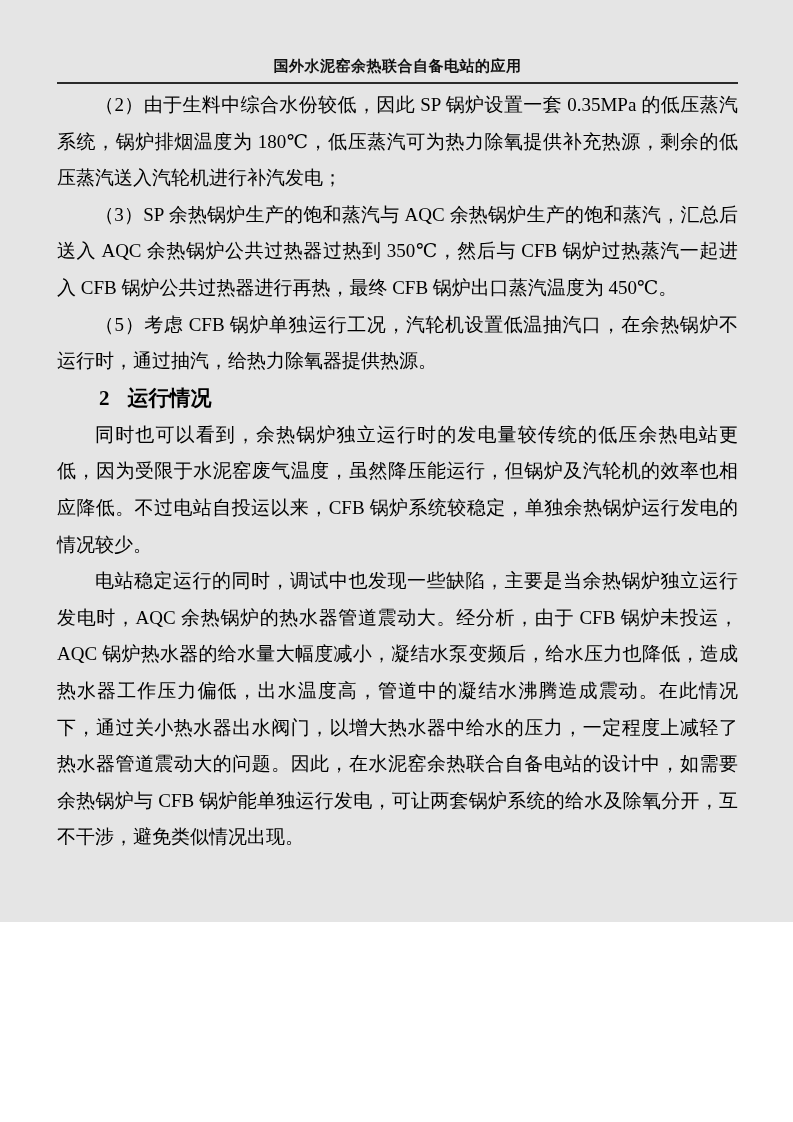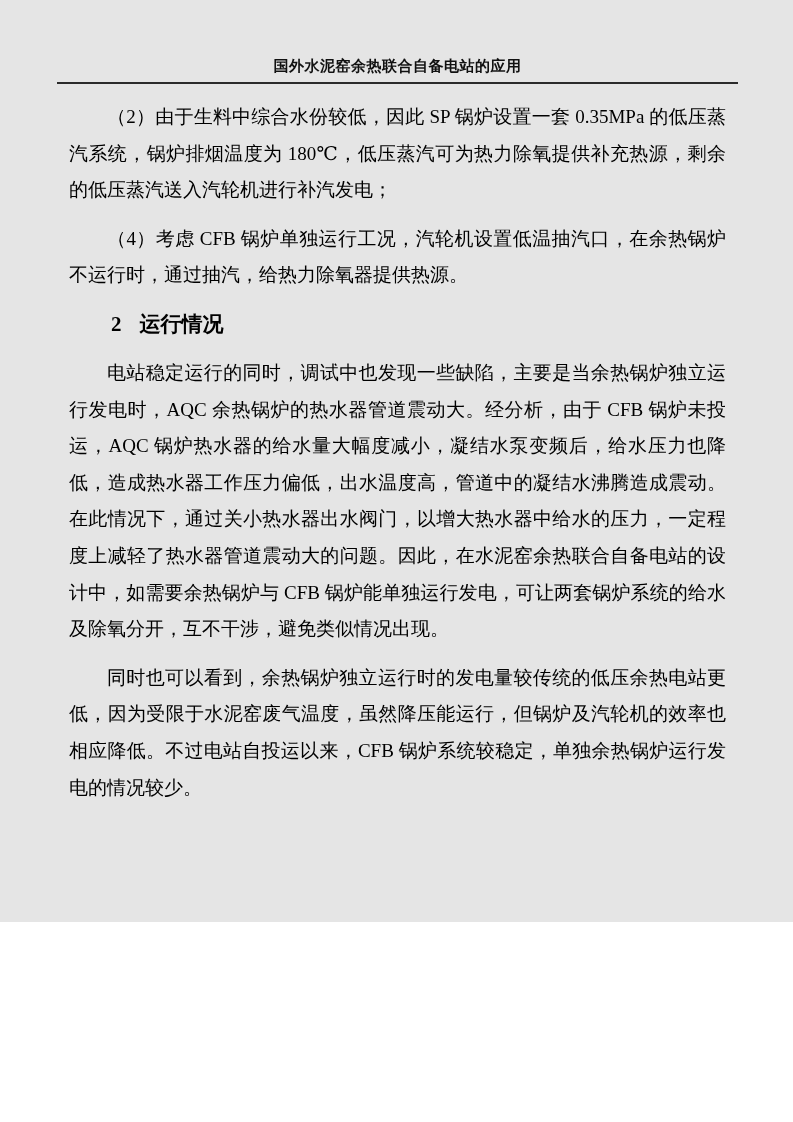--- a/index.html
+++ b/index.html
@@ -36,21 +36,21 @@
     position: absolute;
     top: 87px;
     left: 57px;
     width: 681px;
     font-size: 19px;
     line-height: 36.6px;
     text-align: justify;
     text-justify: inter-ideograph;
   }
   .body-text p {
-    margin: 12px;
+    margin: 0;
     text-indent: 2em;
   }
   .section-heading {
     margin: 0;
     font-family: Liberation Serif, serif;
     font-weight: bold;
     font-size: 21px;
     line-height: 37px;
     text-indent: 0;
     color: #000000;
@@ -90,30 +90,31 @@
 
 <div class="page">
 
   <div class="running-title">国外水泥窑余热联合自备电站的应用</div>
 
   <div class="header-rule"></div>
 
   <div class="body-text">
     <div>
         <p>（2）由于生料中综合水份较低，因此 SP 锅炉设置一套 0.35MPa 的低压蒸汽系统，锅炉排烟温度为 180℃，低压蒸汽可为热力除氧提供补充热源，剩余的低压蒸汽送入汽轮机进行补汽发电；</p>
-        <p>（4）考虑 CFB 锅炉单独运行工况，汽轮机设置低温抽汽口，在余热锅炉不运行时，通过抽汽，给热力除氧器提供热源。</p>
+        <p>（3）SP 余热锅炉生产的饱和蒸汽与 AQC 余热锅炉生产的饱和蒸汽，汇总后送入 AQC 余热锅炉公共过热器过热到 350℃，然后与 CFB 锅炉过热蒸汽一起进入 CFB 锅炉公共过热器进行再热，最终 CFB 锅炉出口蒸汽温度为 450℃。</p>
+        <p>（5）考虑 CFB 锅炉单独运行工况，汽轮机设置低温抽汽口，在余热锅炉不运行时，通过抽汽，给热力除氧器提供热源。</p>
       </div>
 
     <p class="section-heading">
       <span class="sec-num">2</span><span>运行情况</span>
     </p>
 
     <div>
+        <p>同时也可以看到，余热锅炉独立运行时的发电量较传统的低压余热电站更低，因为受限于水泥窑废气温度，虽然降压能运行，但锅炉及汽轮机的效率也相应降低。不过电站自投运以来，CFB 锅炉系统较稳定，单独余热锅炉运行发电的情况较少。</p>
         <p>电站稳定运行的同时，调试中也发现一些缺陷，主要是当余热锅炉独立运行发电时，AQC 余热锅炉的热水器管道震动大。经分析，由于 CFB 锅炉未投运，AQC 锅炉热水器的给水量大幅度减小，凝结水泵变频后，给水压力也降低，造成热水器工作压力偏低，出水温度高，管道中的凝结水沸腾造成震动。在此情况下，通过关小热水器出水阀门，以增大热水器中给水的压力，一定程度上减轻了热水器管道震动大的问题。因此，在水泥窑余热联合自备电站的设计中，如需要余热锅炉与 CFB 锅炉能单独运行发电，可让两套锅炉系统的给水及除氧分开，互不干涉，避免类似情况出现。</p>
-        <p>同时也可以看到，余热锅炉独立运行时的发电量较传统的低压余热电站更低，因为受限于水泥窑废气温度，虽然降压能运行，但锅炉及汽轮机的效率也相应降低。不过电站自投运以来，CFB 锅炉系统较稳定，单独余热锅炉运行发电的情况较少。</p>
       </div>
   </div>
 
   <div class="footer-rule">
     <svg width="681" height="9" viewBox="0 0 681 9">
       <rect x="0" y="3.4" width="681" height="1.4" fill="#000000"></rect>
       <ellipse cx="340.5" cy="4" rx="340.5" ry="3.6" fill="#000000"></ellipse>
     </svg>
   </div>
 

